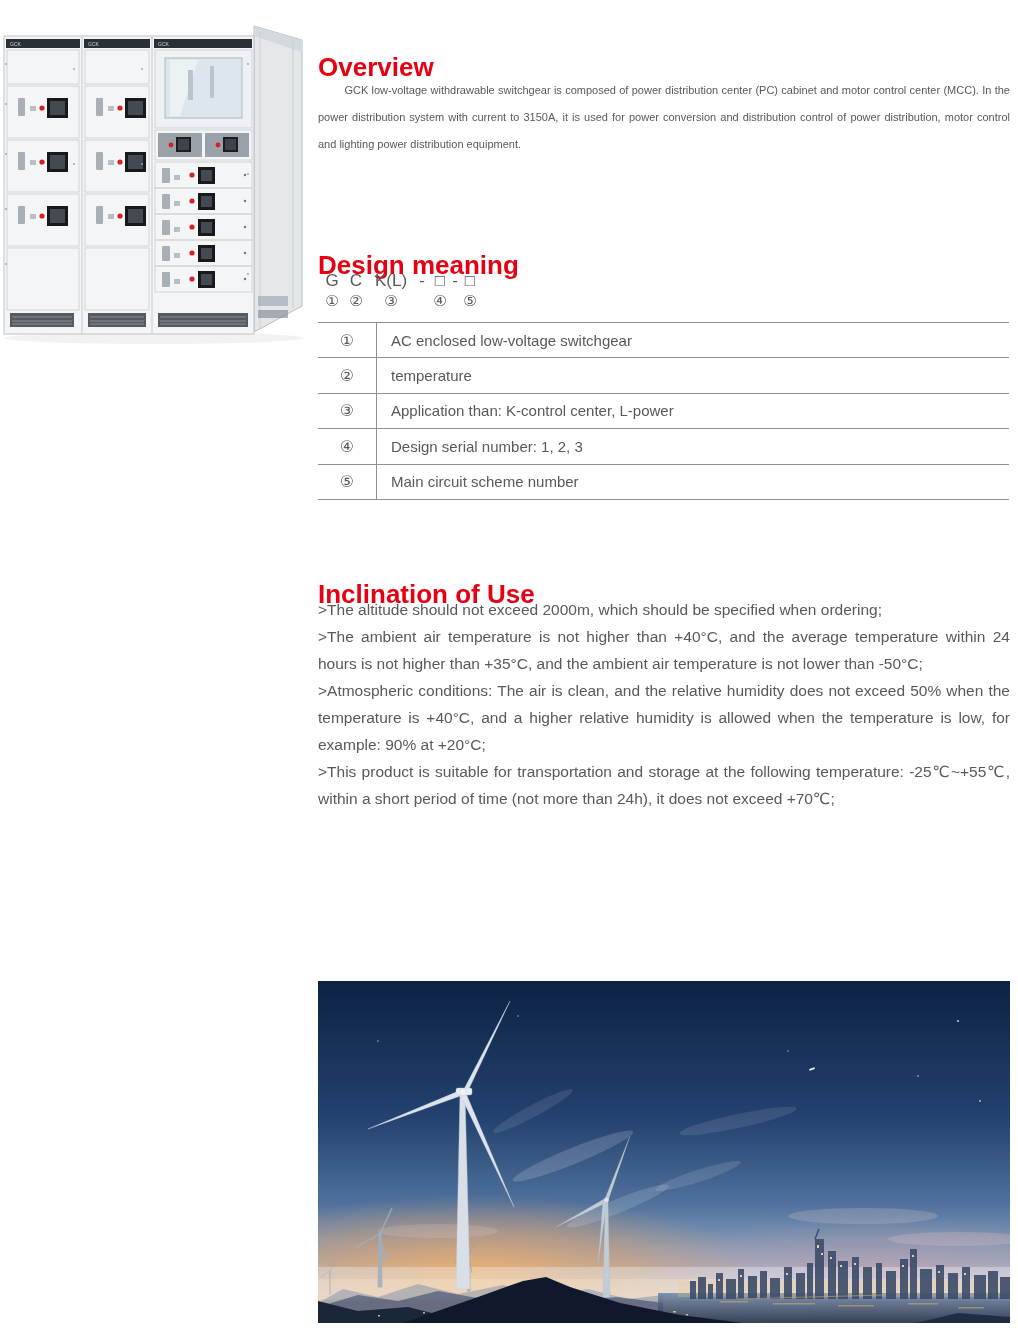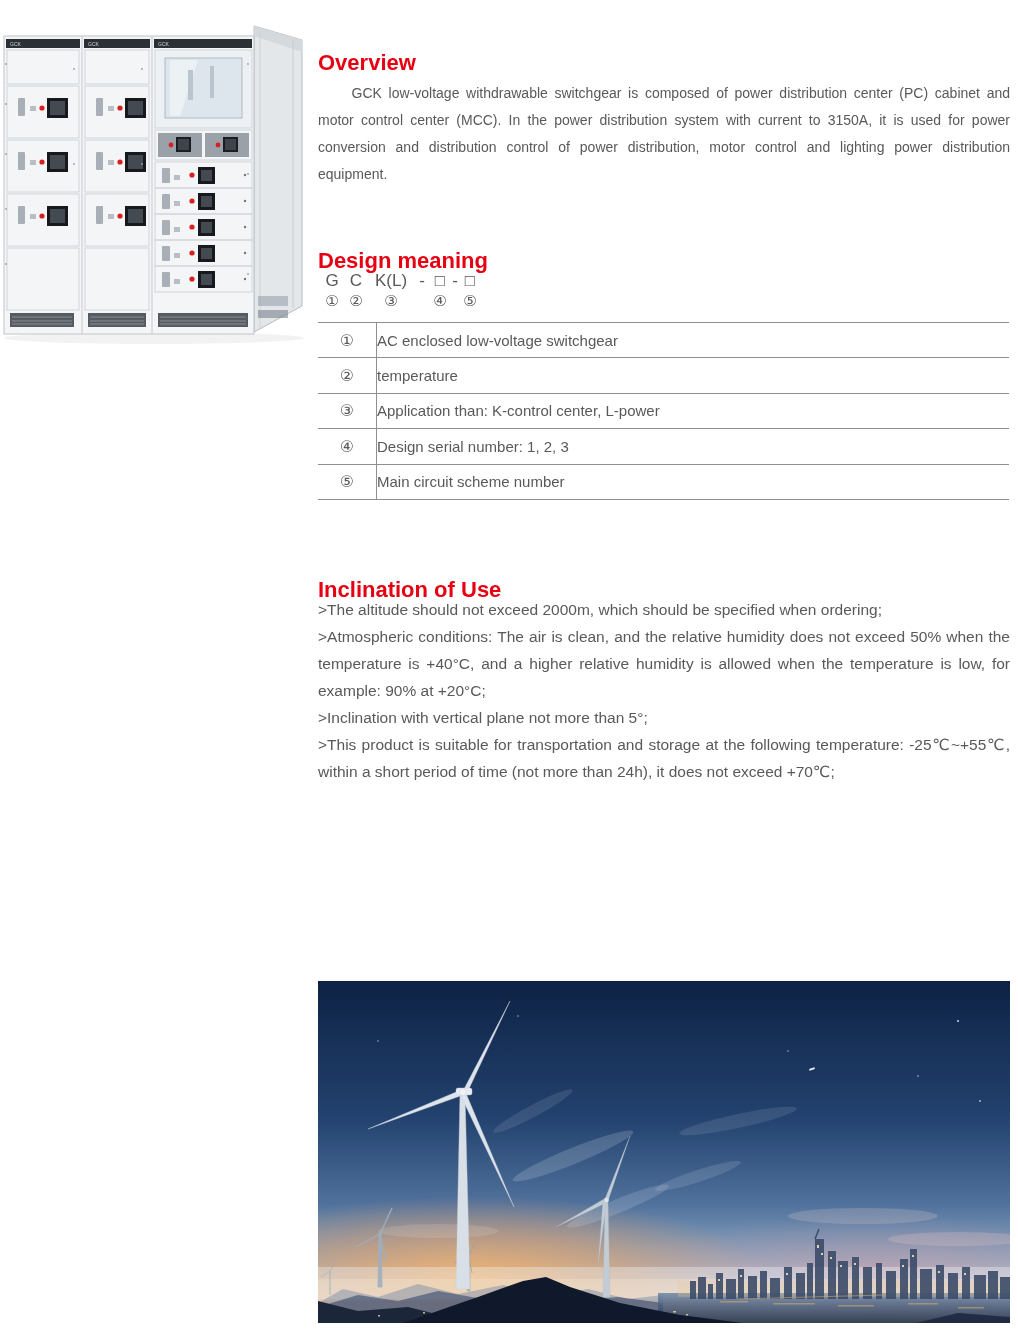--- a/index.html
+++ b/index.html
@@ -3,42 +3,42 @@
 <meta charset="utf-8">
 <style>
   html,body{margin:0;padding:0;background:#ffffff;}
   body{
     width:1018px;height:1333px;position:relative;overflow:hidden;
     font-family:"Liberation Sans","DejaVu Sans",sans-serif;
     color:#595959;
   }
   .abs{position:absolute;}
   .section-title{
-    font-size:22px;font-weight:bold;color:#e60012;line-height:30px;white-space:nowrap;
+    font-size:26px;font-weight:bold;color:#e60012;line-height:30px;white-space:nowrap;
   }
   
   #overview-title{left:318px;top:30px;}
   #overview-body{
     left:318px;top:66px;width:692px;
-    font-size:14px;line-height:27px;text-align:justify;text-indent:2.4em;color:#595959;
+    font-size:11px;line-height:27px;text-align:justify;text-indent:2.4em;color:#595959;
   }
   
   #model-title{left:318px;top:228px;}
   #model-code{left:320px;top:271px;display:flex;align-items:flex-start;color:#595959;}
   .code-col{display:flex;flex-direction:column;align-items:center;}
   .code-char{font-size:17px;line-height:20px;}
   .code-marker{font-size:15px;line-height:17px;margin-top:1px;color:#595959;}
   .w-g{width:24px;} .w-c{width:24px;} .w-kl{width:46px;} .w-dash1{width:16px;} .w-box{width:20px;} .w-dash2{width:10px;}
   #model-table{left:318px;top:322px;width:691px;border-collapse:collapse;table-layout:fixed;}
   #model-table tr{height:35.4px;}
   #model-table tr{border-top:1px solid #8f8f8f;}
   #model-table tr:last-child{border-bottom:1px solid #8f8f8f;}
   #model-table td{font-size:15px;color:#595959;vertical-align:middle;padding:0;}
   #model-table td.cell-no{width:58px;text-align:center;border-right:1px solid #8f8f8f;font-size:16px;}
-  #model-table td.cell-desc{}
+  #model-table td.cell-desc{padding-left:14px;}
   
   #conditions-title{left:318px;top:557px;}
   #conditions-body{left:318px;top:596px;width:692px;}
   #conditions-body p{
     margin:0;font-size:15.5px;line-height:27px;text-align:justify;color:#595959;
   }
   
   #product-image{left:2px;top:24px;width:305px;height:322px;}
   #footer-photo{left:318px;top:981px;width:692px;height:342px;}
   #product-image svg,#footer-photo svg{display:block;width:100%;height:100%;}
@@ -286,22 +286,22 @@
     <tr>
       <td class="cell-no">⑤</td>
       <td class="cell-desc">Main circuit scheme number</td>
     </tr>
   </tbody>
 </table>
 
 <h2 class="abs section-title" id="conditions-title">Inclination of Use</h2>
 <div class="abs" id="conditions-body">
   <p>&gt;The altitude should not exceed 2000m, which should be specified when ordering;</p>
+  <p>&gt;The ambient air temperature is not higher than +40°C, and the average temperature within 24 hours is not higher than +35°C, and the ambient air temperature is not lower than -50°C;</p>
   <p>&gt;Atmospheric conditions: The air is clean, and the relative humidity does not exceed 50% when the temperature is +40°C, and a higher relative humidity is allowed when the temperature is low, for example: 90% at +20°C;</p>
-  <p>&gt;Inclination with vertical plane not more than 5°;</p>
   <p>&gt;This product is suitable for transportation and storage at the following temperature: -25℃~+55℃, within a short period of time (not more than 24h), it does not exceed +70℃;</p>
 </div>
 
 <div class="abs" id="footer-photo">
   <svg viewBox="0 0 692 342" preserveAspectRatio="none">
     <defs>
       <linearGradient id="sky" x1="0" y1="0" x2="0" y2="1">
         <stop offset="0" stop-color="#0d2244"></stop>
         <stop offset="0.40" stop-color="#23426f"></stop>
         <stop offset="0.65" stop-color="#50719c"></stop>

